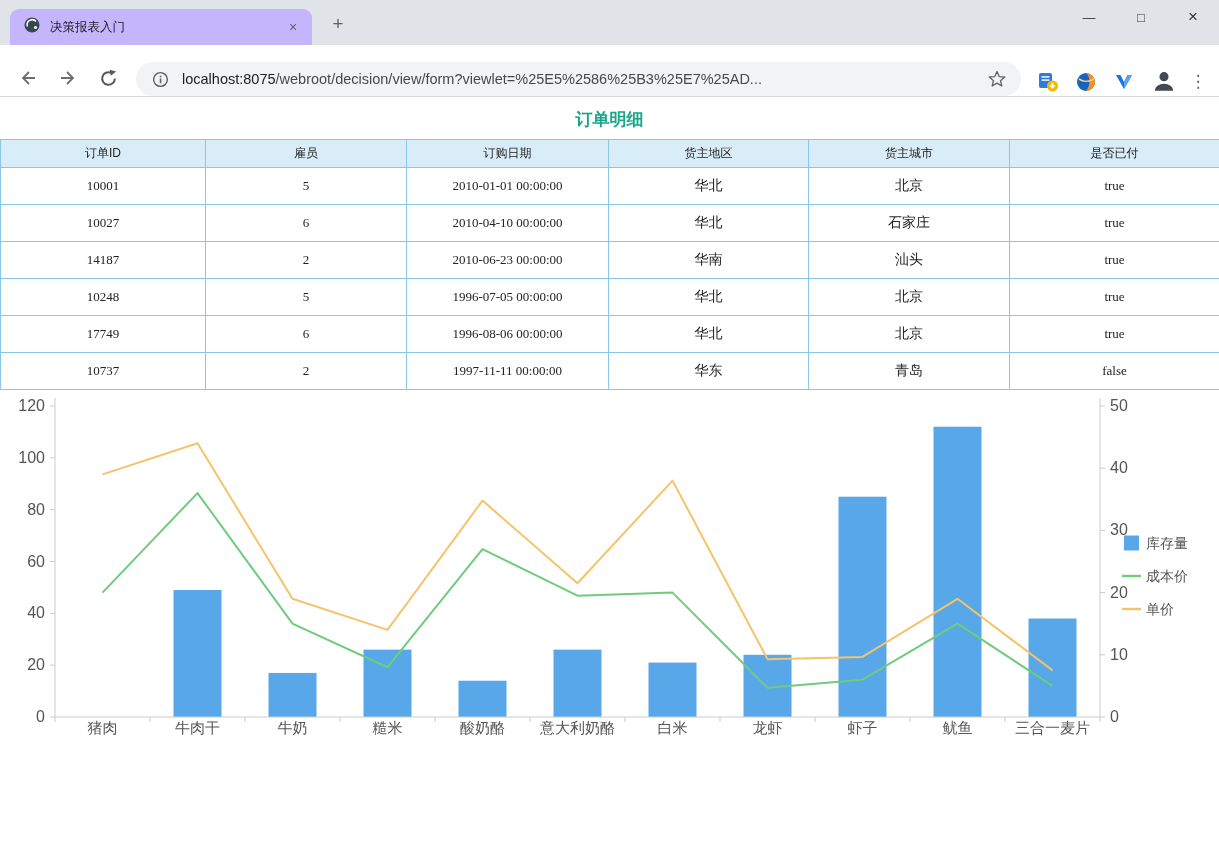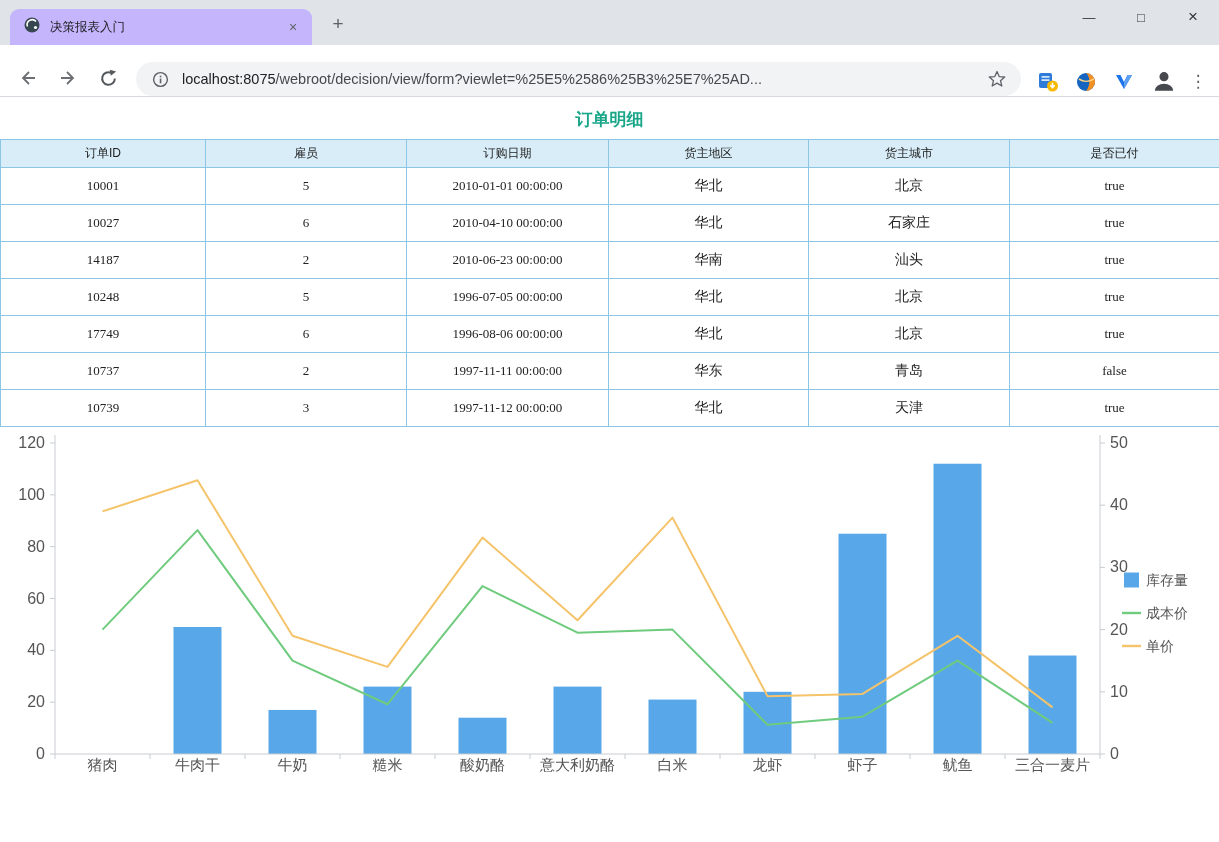--- a/index.html
+++ b/index.html
@@ -204,28 +204,20 @@
             <td>北京</td>
             <td class="mono">true</td>
           </tr>
           <tr>
             <td class="mono">10737</td>
             <td class="mono">2</td>
             <td class="mono">1997-11-11 00:00:00</td>
             <td>华东</td>
             <td>青岛</td>
             <td class="mono">false</td>
-          </tr>
-          <tr>
-            <td class="mono">10739</td>
-            <td class="mono">3</td>
-            <td class="mono">1997-11-12 00:00:00</td>
-            <td>华北</td>
-            <td>天津</td>
-            <td class="mono">true</td>
           </tr>
         </tbody>
     </table>
 
     <div class="chartwrap">
       <svg id="chart-svg" width="1219" height="370">
           <text x="102.5" y="343" text-anchor="middle" font-size="15" fill="#555">猪肉</text>
           <rect x="173.5" y="200.00833333333333" width="48" height="126.99166666666667" fill="#58A7E8"></rect>
           <text x="197.5" y="343" text-anchor="middle" font-size="15" fill="#555">牛肉干</text>
           <rect x="268.5" y="282.94166666666666" width="48" height="44.05833333333334" fill="#58A7E8"></rect>

